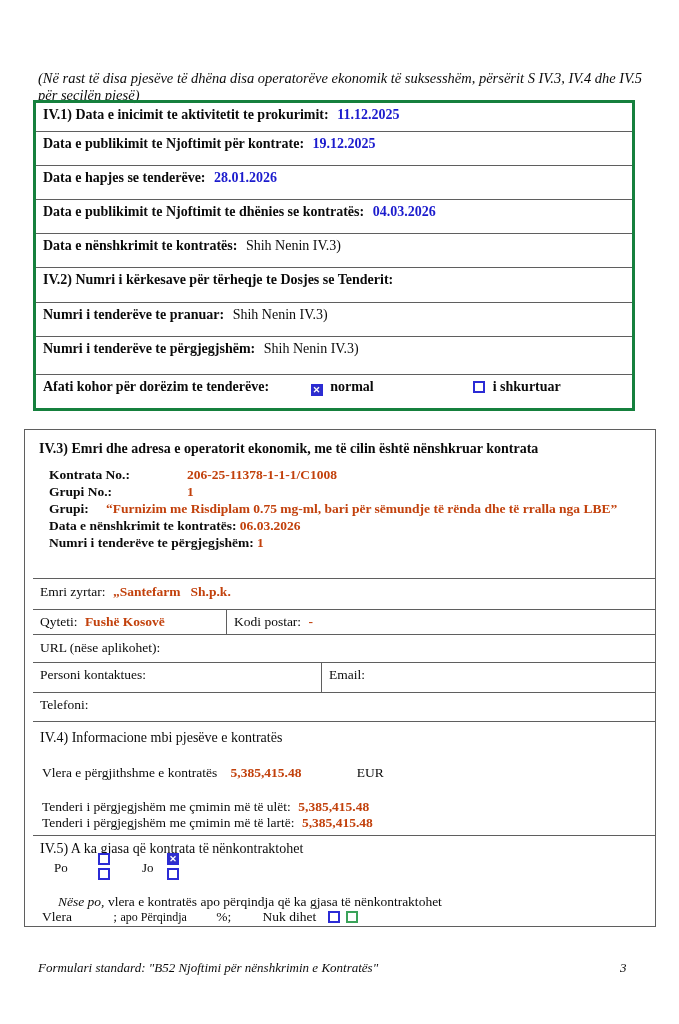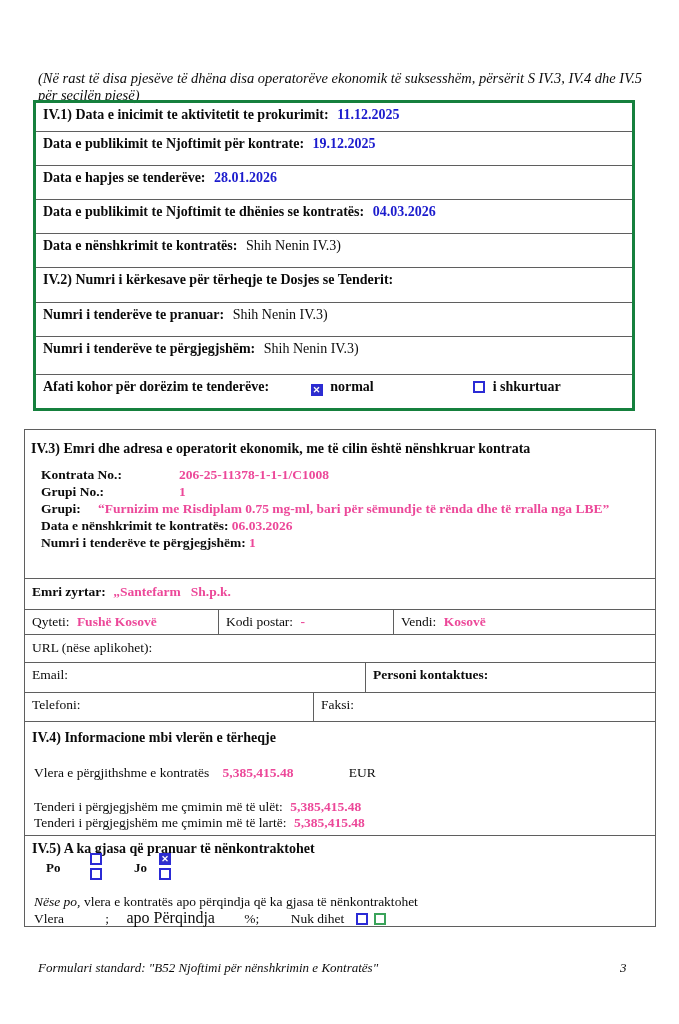--- a/index.html
+++ b/index.html
@@ -1,39 +1,39 @@
 <!DOCTYPE html>
 <html><head>
 <meta charset="utf-8">
 <style>
   html,body{margin:0;padding:0;background:#e8e8e8;}
   .page{
     position:relative;width:679px;height:1024px;background:#ffffff;
     font-family:"Liberation Serif", serif;color:#0b0b0b;overflow:hidden;
     margin:0 auto;
   }
-  .b{font-weight:bold;}
+  .b{font-weight:normal;}
   .i{font-style:italic;}
-  .blue{color:#ec4899;font-weight:bold;}
+  .blue{color:#c2410c;font-weight:bold;}
   .abs{position:absolute;}
 
   .doc-title{left:38px;top:48px;font-size:15.5px;font-weight:bold;letter-spacing:.2px;}
   .doc-subtitle{left:38px;top:70px;width:606px;font-size:14.5px;font-style:italic;line-height:1.18;}
 
   
   .toptable{left:33px;top:100px;width:602px;border:3px solid #15803d;box-sizing:border-box;}
   .trow{box-sizing:border-box;border-bottom:1px solid #5f5f5f;padding:4px 7px;font-size:14px;}
   .trow:last-child{border-bottom:none;}
   .trow .lbl{font-weight:bold;}
   .trow .val{margin-left:5px;}
   .val-blue{color:#1b1bcd;font-weight:bold;}
   .val-plain{color:#0b0b0b;font-weight:normal;}
 
   
-  .bigtable{left:24px;top:429px;width:632px;border:1px solid #5f5f5f;box-sizing:border-box;}
+  .bigtable{left:24px;top:429px;width:632px;border:1px solid #5f5f5f;box-sizing:border-box;padding-left:8px;}
   .brow{box-sizing:border-box;border-bottom:1px solid #5f5f5f;position:relative;font-size:13.5px;}
   .brow:last-child{border-bottom:none;}
   .cells{display:flex;height:100%;}
   .cell{box-sizing:border-box;padding:4px 7px;border-right:1px solid #5f5f5f;}
   .cell:last-child{border-right:none;}
 
   .iv3-head{padding:11px 8px 9px 6px;font-weight:bold;font-size:14px;}
   .kvblock{padding:0 8px 0 16px;line-height:17px;font-size:13.5px;}
   .kv .flabel{font-weight:bold;display:inline-block;}
   .kv .w138{width:138px;}
@@ -135,95 +135,87 @@
     <div class="brow" style="height:25px">
       <div class="cells">
         <div class="cell" style="width:194px">
           <span>Qyteti:</span>
           <span class="blue" style="margin-left:4px">Fushë Kosovë</span>
         </div>
         <div class="cell" style="width:175px">
           <span>Kodi postar:</span>
           <span class="blue" style="margin-left:4px">-</span>
         </div>
-        <div class="cell" style="flex:1">
-          <span>Vendi:</span>
-          <span class="blue" style="margin-left:4px">Kosovë</span>
-        </div>
       </div>
     </div>
 
     <div class="brow pad" style="height:28px">
       <span>URL (nëse aplikohet):</span>
       <span></span>
     </div>
 
     <div class="brow" style="height:30px">
       <div class="cells">
+        <div class="cell" style="width:289px">
+          <span class="b">Personi kontaktues:</span>
+          <span></span>
+        </div>
         <div class="cell" style="flex:1">
           <span>Email:</span>
-          <span></span>
-        </div>
-        <div class="cell" style="width:289px">
-          <span class="b">Personi kontaktues:</span>
           <span></span>
         </div>
       </div>
     </div>
 
     <div class="brow" style="height:29px">
       <div class="cells">
         <div class="cell" style="width:289px">
           <span>Telefoni:</span>
           <span></span>
         </div>
-        <div class="cell" style="flex:1">
-          <span>Faksi:</span>
-          <span></span>
-        </div>
       </div>
     </div>
 
     <div class="brow" style="height:114px">
-      <div class="pad b" style="padding-top:8px;font-size:14px">IV.4) Informacione mbi vlerën e tërheqje</div>
+      <div class="pad b" style="padding-top:8px;font-size:14px">IV.4) Informacione mbi pjesëve e kontratës</div>
       <div style="padding:14px 7px 0 9px;font-size:13.5px">
         <span>Vlera e përgjithshme e kontratës</span>
         <span class="blue" style="margin-left:10px">5,385,415.48</span>
         <span style="margin-left:52px">EUR</span>
       </div>
       <div style="padding:18px 7px 0 9px;font-size:13.5px;line-height:16px">
         <div>
           <span>Tenderi i përgjegjshëm me çmimin më të ulët:</span>
           <span class="blue" style="margin-left:4px">5,385,415.48</span>
         </div>
         <div>
           <span>Tenderi i përgjegjshëm me çmimin më të lartë:</span>
           <span class="blue" style="margin-left:4px">5,385,415.48</span>
         </div>
       </div>
     </div>
 
     <div class="brow" style="height:90px">
-      <div class="pad b" style="padding-top:5px;padding-bottom:0;font-size:14px">IV.5) A ka gjasa që pranuar të nënkontraktohet</div>
+      <div class="pad b" style="padding-top:5px;padding-bottom:0;font-size:14px">IV.5) A ka gjasa që kontrata të nënkontraktohet</div>
 
       <span class="abs b" style="left:21px;top:24px;font-size:13px">Po</span>
       <span class="cb abs" style="left:65px;top:17px"></span>
       <span class="cb abs" style="left:65px;top:32px"></span>
       <span class="abs b" style="left:109px;top:24px;font-size:13px">Jo</span>
       <span class="cb abs checked" style="left:134px;top:17px"></span>
       <span class="cb abs" style="left:134px;top:32px"></span>
 
-      <div class="abs" style="left:9px;top:58px;font-size:13.5px">
+      <div class="abs" style="left:25px;top:58px;font-size:13.5px">
         <span class="i">Nëse po,</span><span> vlera e kontratës apo përqindja që ka gjasa të nënkontraktohet</span>
       </div>
 
       <div class="abs" style="left:9px;top:73px;font-size:13.5px">
         <span>Vlera</span>
         <span style="margin-left:38px">;</span>
-        <span style="margin-left:14px;font-size:16px">apo Përqindja</span>
+        <span style="font-size:12px">apo Përqindja</span>
         <span style="margin-left:26px">%;</span>
         <span style="margin-left:28px">Nuk dihet</span>
         <span class="cb" style="margin-left:8px"></span>
         <span class="cb green" style="margin-left:3px"></span>
       </div>
     </div>
   </div>
 
   <div class="abs footer-left">Formulari standard: "B52 Njoftimi për nënshkrimin e Kontratës"</div>
   <div class="abs footer-page">3</div>

